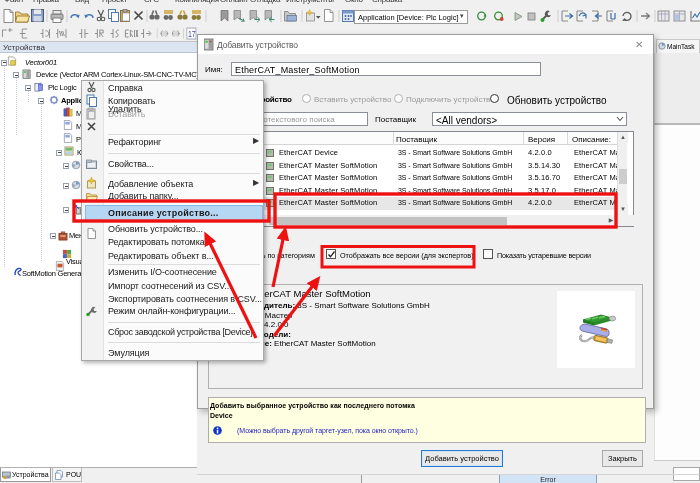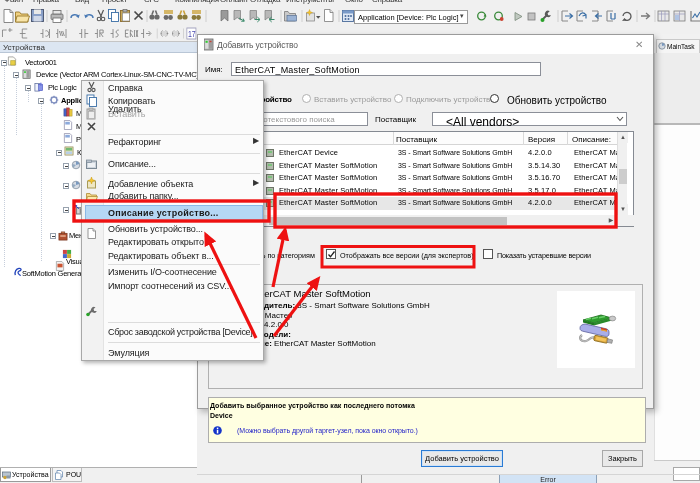--- a/index.html
+++ b/index.html
@@ -274,21 +274,21 @@
 </g>
     </svg>
 </div>
 <div id="lpanel">
 <div id="lphead">Устройства</div>
 <div id="tree">
   <div class="abs" style="left:4px;top:20px;width:1px;height:205px;border-left:1px dotted #c6cedb"></div>
   <div class="abs" style="left:16px;top:33px;width:1px;height:60px;border-left:1px dotted #c6cedb"></div>
   <div class="abs" style="left:28px;top:46px;width:1px;height:14px;border-left:1px dotted #c6cedb"></div>
   <div class="abs" style="left:41px;top:59px;width:1px;height:160px;border-left:1px dotted #c6cedb"></div>
-  <div class="trow" style="left:25px;top:14.5px;">Vector001</div>
+  <div class="trow" style="left:25px;top:14.5px;font-style:italic">Vector001</div>
   <div class="trow" style="left:36px;top:27px">Device (Vector ARM Cortex-Linux-SM-CNC-TV-MC)</div>
   <div class="trow" style="left:48px;top:40px">Plc Logic</div>
   <div class="trow b" style="left:61px;top:53px">Application</div>
   <div class="trow" style="left:76px;top:65.5px">Менеджер библиотек</div>
   <div class="trow" style="left:76px;top:78.5px">MC_PRG (PRG)</div>
   <div class="trow" style="left:76px;top:91.5px">PLC_PRG (PRG)</div>
   <div class="trow" style="left:77px;top:104.5px">Конфигурация задач</div>
   <div class="trow" style="left:69px;top:188px">Менеджер соотнесений</div>
   <div class="trow" style="left:66px;top:214px">Visualization Manager</div>
   <div class="trow" style="left:22px;top:225.5px">SoftMotion General Axis Pool</div>
@@ -440,21 +440,21 @@
   <span class="abs gray" style="left:116px;top:59.5px;font-size:8px">Вставить устройство</span>
   <div class="radio dis" style="left:196px;top:59px"></div>
   <span class="abs gray" style="left:208px;top:59.5px;font-size:8px">Подключить устройство</span>
   <div class="radio" style="left:292px;top:59px"></div>
   <span class="abs" style="left:309px;top:59.5px;font-size:10px">Обновить устройство</span>
 
   <div class="field" style="left:10px;top:77px;width:160px;height:14px"></div>
   <span class="abs gray" style="left:3px;top:80px;font-size:8px">Строка для полнотекстового поиска</span>
   <span class="abs" style="left:177px;top:80px;font-size:8px">Поставщик</span>
   <div class="field" style="left:234px;top:77px;width:195px;height:14px"></div>
-  <span class="abs" style="left:248px;top:80px;font-size:12px">&lt;All vendors&gt;</span>
+  <span class="abs" style="left:238px;top:80px;font-size:10px">&lt;All vendors&gt;</span>
   <svg class="abs" style="left:418px;top:81px" width="8" height="6" viewBox="0 0 8 6">
       <path d="M1 1 L4 4.5 L7 1" stroke="#555" stroke-width="1.1" fill="none"></path>
     </svg>
 
   <div id="tbl">
     <div class="abs" style="left:0;top:0;width:408px;height:13px;background:#fcfcfc;border-bottom:1px solid #d5d5d5"></div>
     <div class="colv" style="left:184px;height:13px;top:0"></div>
     <div class="colv" style="left:314px;height:13px;top:0"></div>
     <div class="colv" style="left:358px;height:13px;top:0"></div>
     <span class="abs" style="left:187px;top:3px;font-size:8px">Поставщик</span>
@@ -608,33 +608,35 @@
       <circle cx="3" cy="10.5" r="1.8" fill="#29a329"></circle>
     </svg>
   <div class="mi" style="top:0.5px">Справка</div>
   <div class="mi" style="top:13.5px">Копировать</div>
   <div class="mi dis" style="top:26.5px">Вставить</div>
   <div class="mi" style="top:22px">Удалить</div>
   <div class="msep" style="top:53px"></div>
   <div class="mi" style="top:55px">Рефакторинг</div>
   <div class="marr" style="top:55px">▶</div>
   <div class="msep" style="top:72px"></div>
-  <div class="mi" style="top:77px">Описание...</div>
+  <div class="mi" style="top:77px">Свойства...</div>
   <div class="msep" style="top:92px"></div>
   <div class="mi" style="top:96.5px">Добавление объекта</div>
   <div class="marr" style="top:96.5px">▶</div>
   <div class="mi" style="top:109px">Добавить папку...</div>
   <div class="hl"></div>
   <div class="mi b" style="top:125.5px;z-index:2;letter-spacing:0.25px">Описание устройство...</div>
   <div class="mi" style="top:142px">Обновить устройство...</div>
-  <div class="mi" style="top:155px">Редактировать открыто</div>
+  <div class="mi" style="top:155px">Редактировать потомка</div>
   <div class="mi" style="top:168.5px">Редактировать объект в...</div>
   <div class="msep" style="top:182.5px"></div>
   <div class="mi" style="top:185px">Изменить I/O-соотнесение</div>
   <div class="mi" style="top:198.5px">Импорт соотнесений из CSV...</div>
+  <div class="mi" style="top:211.5px">Экспортировать соотнесения в CSV...</div>
+  <div class="mi" style="top:224px">Режим онлайн-конфигурации...</div>
   <div class="msep" style="top:240.5px"></div>
   <div class="mi" style="top:245px;letter-spacing:-0.3px">Сброс заводской устройства [Device]</div>
   <div class="msep" style="top:261px"></div>
   <div class="mi" style="top:265.5px">Эмуляция</div>
 </div>
 <svg id="annot" viewBox="0 0 700 483">
   <defs>
     <marker id="ah" markerWidth="5" markerHeight="4" refX="3.2" refY="2" orient="auto" markerUnits="strokeWidth">
       <path d="M0,0 L4.4,2 L0,4 Z" fill="#ee1111"></path>
     </marker>

